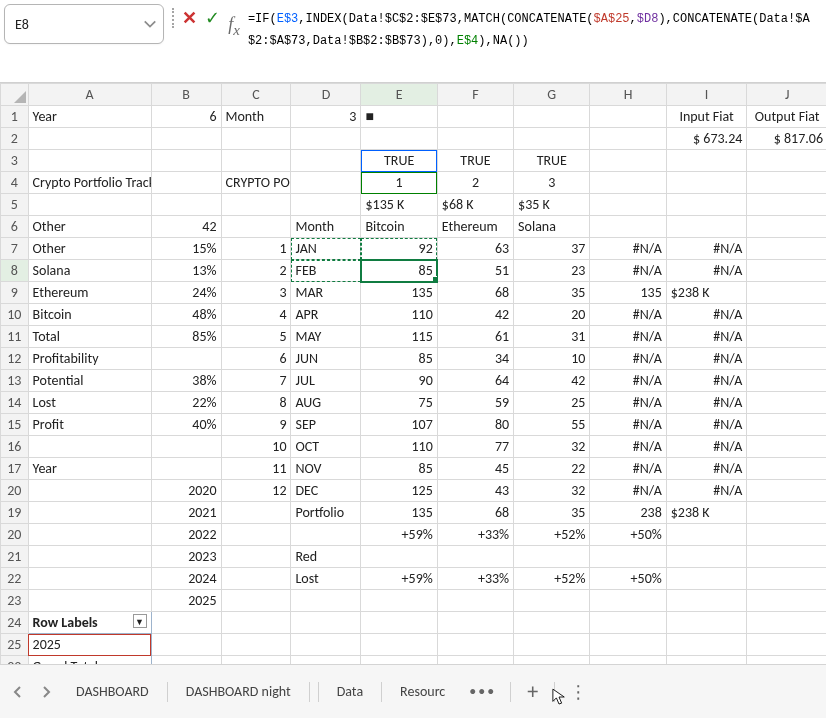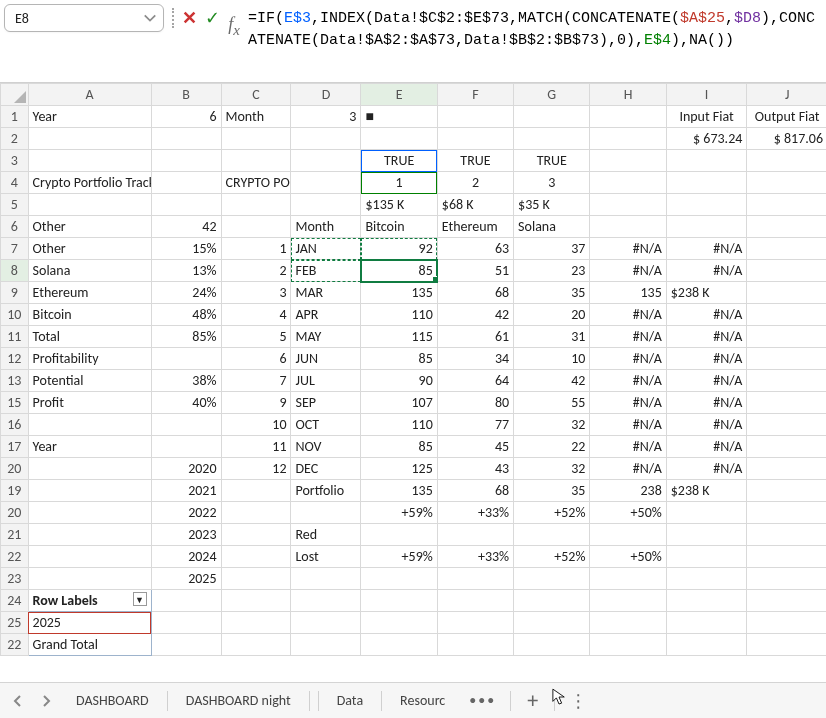--- a/index.html
+++ b/index.html
@@ -20,40 +20,40 @@
     border-bottom: 1px solid #d0d0d0;
     height: 83px;
     background: #fff;
     gap: 8px;
   }
   .namebox {
     display: flex;
     align-items: center;
     border: 1px solid #b5b5b5;
     border-radius: 6px;
-    height: 28px;
+    height: 40px;
     padding: 0 6px 0 10px;
     width: 160px;
     box-shadow: 0 1px 2px rgba(0,0,0,0.04);
     background: #fff;
   }
   .namebox .val { flex: 1; font-size: 14px; }
   .chev { width: 14px; height: 14px; margin-left: 6px; opacity: .75; }
   .vset {
     display: flex; align-items: center; gap: 8px;
     font-size: 18px; color: #6b6b6b; height: 28px;
     user-select: none;
   }
   .vset .sep { width: 0; height: 20px; border-left: 2px dotted #a5a5a5; }
   .vset .cancel { color: #c33; font-weight: 600; font-size: 18px;}
   .vset .accept { color: #228b22; font-size: 18px;}
   .vset .fx { font-style: italic; font-weight: 500; font-family: 'Times New Roman', serif; margin-top: 16px;}
   .formula-text {
     font-family: Consolas, 'Courier New', monospace;
-    font-size: 15px;
+    font-size: 12px;
     line-height: 22px;
     white-space: pre-wrap;
     word-break: break-all;
     flex: 1;
     padding-top: 4px;
   }
   .formula-text .k-black { color: #000; }
   .formula-text .k-blue   { color: #0060ff; }
   .formula-text .k-red    { color: #c0392b; }
   .formula-text .k-purple { color: #7030a0; }
@@ -122,21 +122,21 @@
   
   .pivot-hdr { background:#dbe5f1; font-weight:700; border:1px solid #9db3cc !important;}
   .pivot-hdr .filter { float:right; width:14px;height:14px; border:1px solid #999; display:inline-flex;align-items:center;justify-content:center;font-size:9px;background:#fff;}
   .pivot-row { background:#fff; border:1px solid #9db3cc !important;}
   .pivot-pink{ background:#fde7e9;}
   .pivot-total{ background:#dbe5f1; font-weight:400; border:1px solid #9db3cc !important;}
 
   
   .tabs {
     position: absolute; left:0; right:0; bottom:0;
-    height:36px;
+    height:54px;
     display:flex; align-items:center;
     border-top:1px solid #d4d4d4;
     background:#f6f6f6;
     font-size:14px;
     padding: 14px 6px;
     gap:4px;
   }
   .tabs .navbtn{
     width:24px;height:24px;display:flex;align-items:center;justify-content:center;color:#888;
   }
@@ -365,20 +365,33 @@
         </tr>
         <tr>
           <th class="rowhdr">13</th>
           <td>Potential</td>
           <td class="num">38%</td>
           <td class="num">7</td>
           <td>JUL</td>
           <td class="num">90</td>
           <td class="num">64</td>
           <td class="num">42</td>
+          <td class="num">#N/A</td>
+          <td class="num">#N/A</td>
+          <td></td>
+        </tr>
+        <tr>
+          <th class="rowhdr">14</th>
+          <td>Lost</td>
+          <td class="num">22%</td>
+          <td class="num">8</td>
+          <td>AUG</td>
+          <td class="num">75</td>
+          <td class="num">59</td>
+          <td class="num">25</td>
           <td class="num">#N/A</td>
           <td class="num">#N/A</td>
           <td></td>
         </tr>
         <tr>
           <th class="rowhdr">15</th>
           <td>Profit</td>
           <td class="num">40%</td>
           <td class="num">9</td>
           <td>SEP</td>

